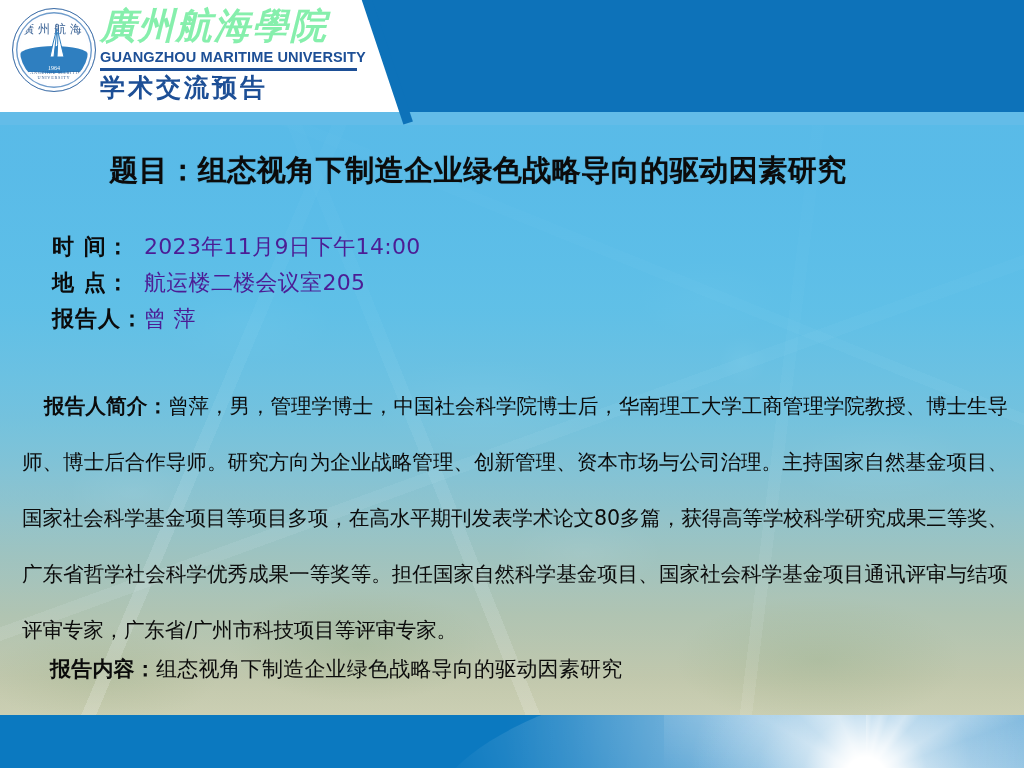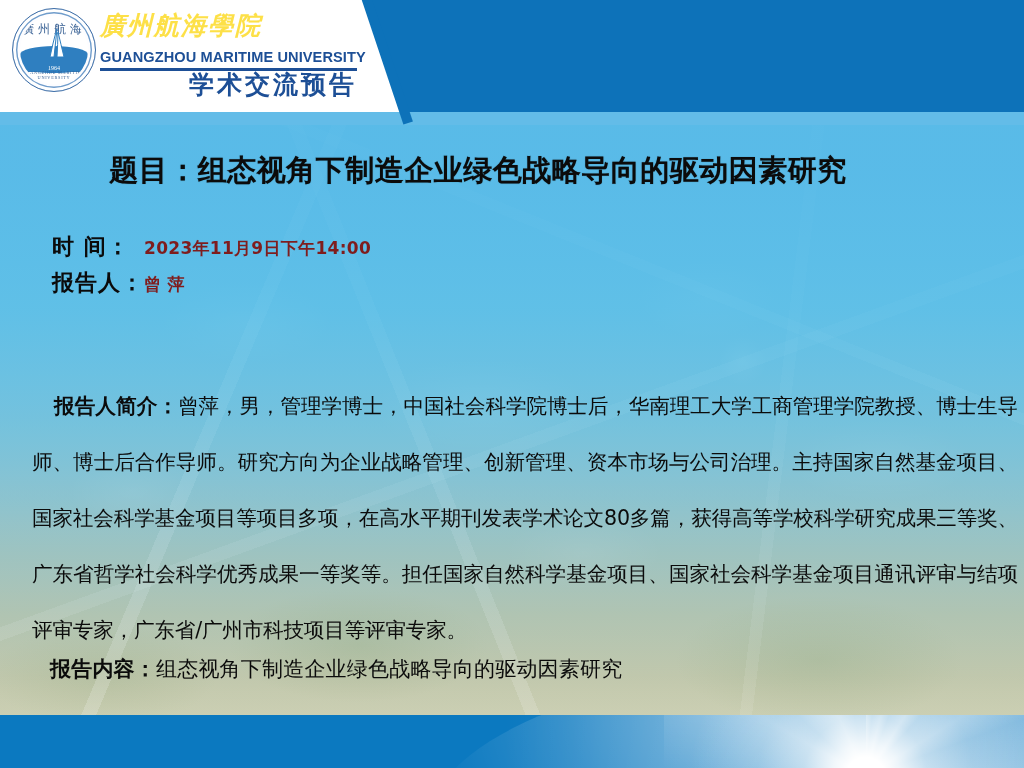--- a/index.html
+++ b/index.html
@@ -180,24 +180,24 @@
 
   
   .lockup {
     position: absolute;
     left: 100px;
     top: 4px;
     width: 262px;
   }
   .cn-name {
     font-family: "Liberation Serif", "DejaVu Serif", serif;
-    font-size: 25px;
+    font-size: 36px;
     font-weight: bold;
     font-style: italic;
-    color: #fde047;
+    color: #86efac;
     letter-spacing: 2px;
     line-height: 44px;
     white-space: nowrap;
   }
   .en-name {
     font-family: "Liberation Sans Narrow", "Liberation Sans", sans-serif;
     font-size: 15.5px;
     font-weight: bold;
     color: #1d4f96;
     letter-spacing: .1px;
@@ -207,23 +207,23 @@
     transform-origin: left center;
   }
   .lockup-rule {
     margin-top: 2px;
     width: 257px;
     height: 2.6px;
     background: #1d4f96;
   }
   .subtitle-cn {
     margin-top: 2px;
-    text-align: right;
+    text-align: left;
     width: 257px;
-    font-family: Liberation Mono, monospace;
+    font-family: Liberation Sans, sans-serif;
     font-size: 25px;
     font-weight: bold;
     color: #1d4f96;
     letter-spacing: 3px;
     line-height: 28px;
     white-space: nowrap;
   }
 
   
   .content {
@@ -265,29 +265,29 @@
   .meta-label {
     font-family: "DejaVu Sans", "Liberation Sans", sans-serif;
     font-size: 22px;
     font-weight: bold;
     color: #0b0b0b;
     width: 92px;
     letter-spacing: 1px;
   }
   .meta-value {
     font-family: "DejaVu Sans", "Liberation Sans", sans-serif;
-    font-size: 17px;
-    font-weight: bold;
-    color: #7f1d1d;
+    font-size: 22px;
+    font-weight: normal;
+    color: #4c1d95;
     letter-spacing: .3px;
   }
 
   .bio {
     position: absolute;
-    left: 32px;
+    left: 22px;
     top: 253px;
     width: 986px;
     font-family: "DejaVu Sans", "Liberation Sans", sans-serif;
     font-size: 20.6px;
     color: #0b0b0b;
     line-height: 56px;
     text-align: justify;
     text-justify: inter-character;
     text-indent: 22px;
     letter-spacing: -0.2px;
@@ -401,20 +401,24 @@
   <div class="content">
 
     <div class="talk-title">题目：组态视角下制造企业绿色战略导向的驱动因素研究</div>
 
     <div class="meta">
       <div class="meta-row">
         <span class="meta-label">时 间：</span>
         <span class="meta-value">2023年11月9日下午14:00</span>
       </div>
       <div class="meta-row">
+        <span class="meta-label">地 点：</span>
+        <span class="meta-value">航运楼二楼会议室205</span>
+      </div>
+      <div class="meta-row">
         <span class="meta-label">报告人：</span>
         <span class="meta-value">曾  萍</span>
       </div>
     </div>
 
     <div class="bio"><b>报告人简介：</b><span>曾萍，男，管理学博士，中国社会科学院博士后，华南理工大学工商管理学院教授、博士生导师、博士后合作导师。研究方向为企业战略管理、创新管理、资本市场与公司治理。主持国家自然基金项目、国家社会科学基金项目等项目多项，在高水平期刊发表学术论文80多篇，获得高等学校科学研究成果三等奖、广东省哲学社会科学优秀成果一等奖等。担任国家自然科学基金项目、国家社会科学基金项目通讯评审与结项评审专家，广东省/广州市科技项目等评审专家。</span></div>
 
     <div class="abstract"><b>报告内容：</b><span>组态视角下制造企业绿色战略导向的驱动因素研究</span></div>
   </div>
 

